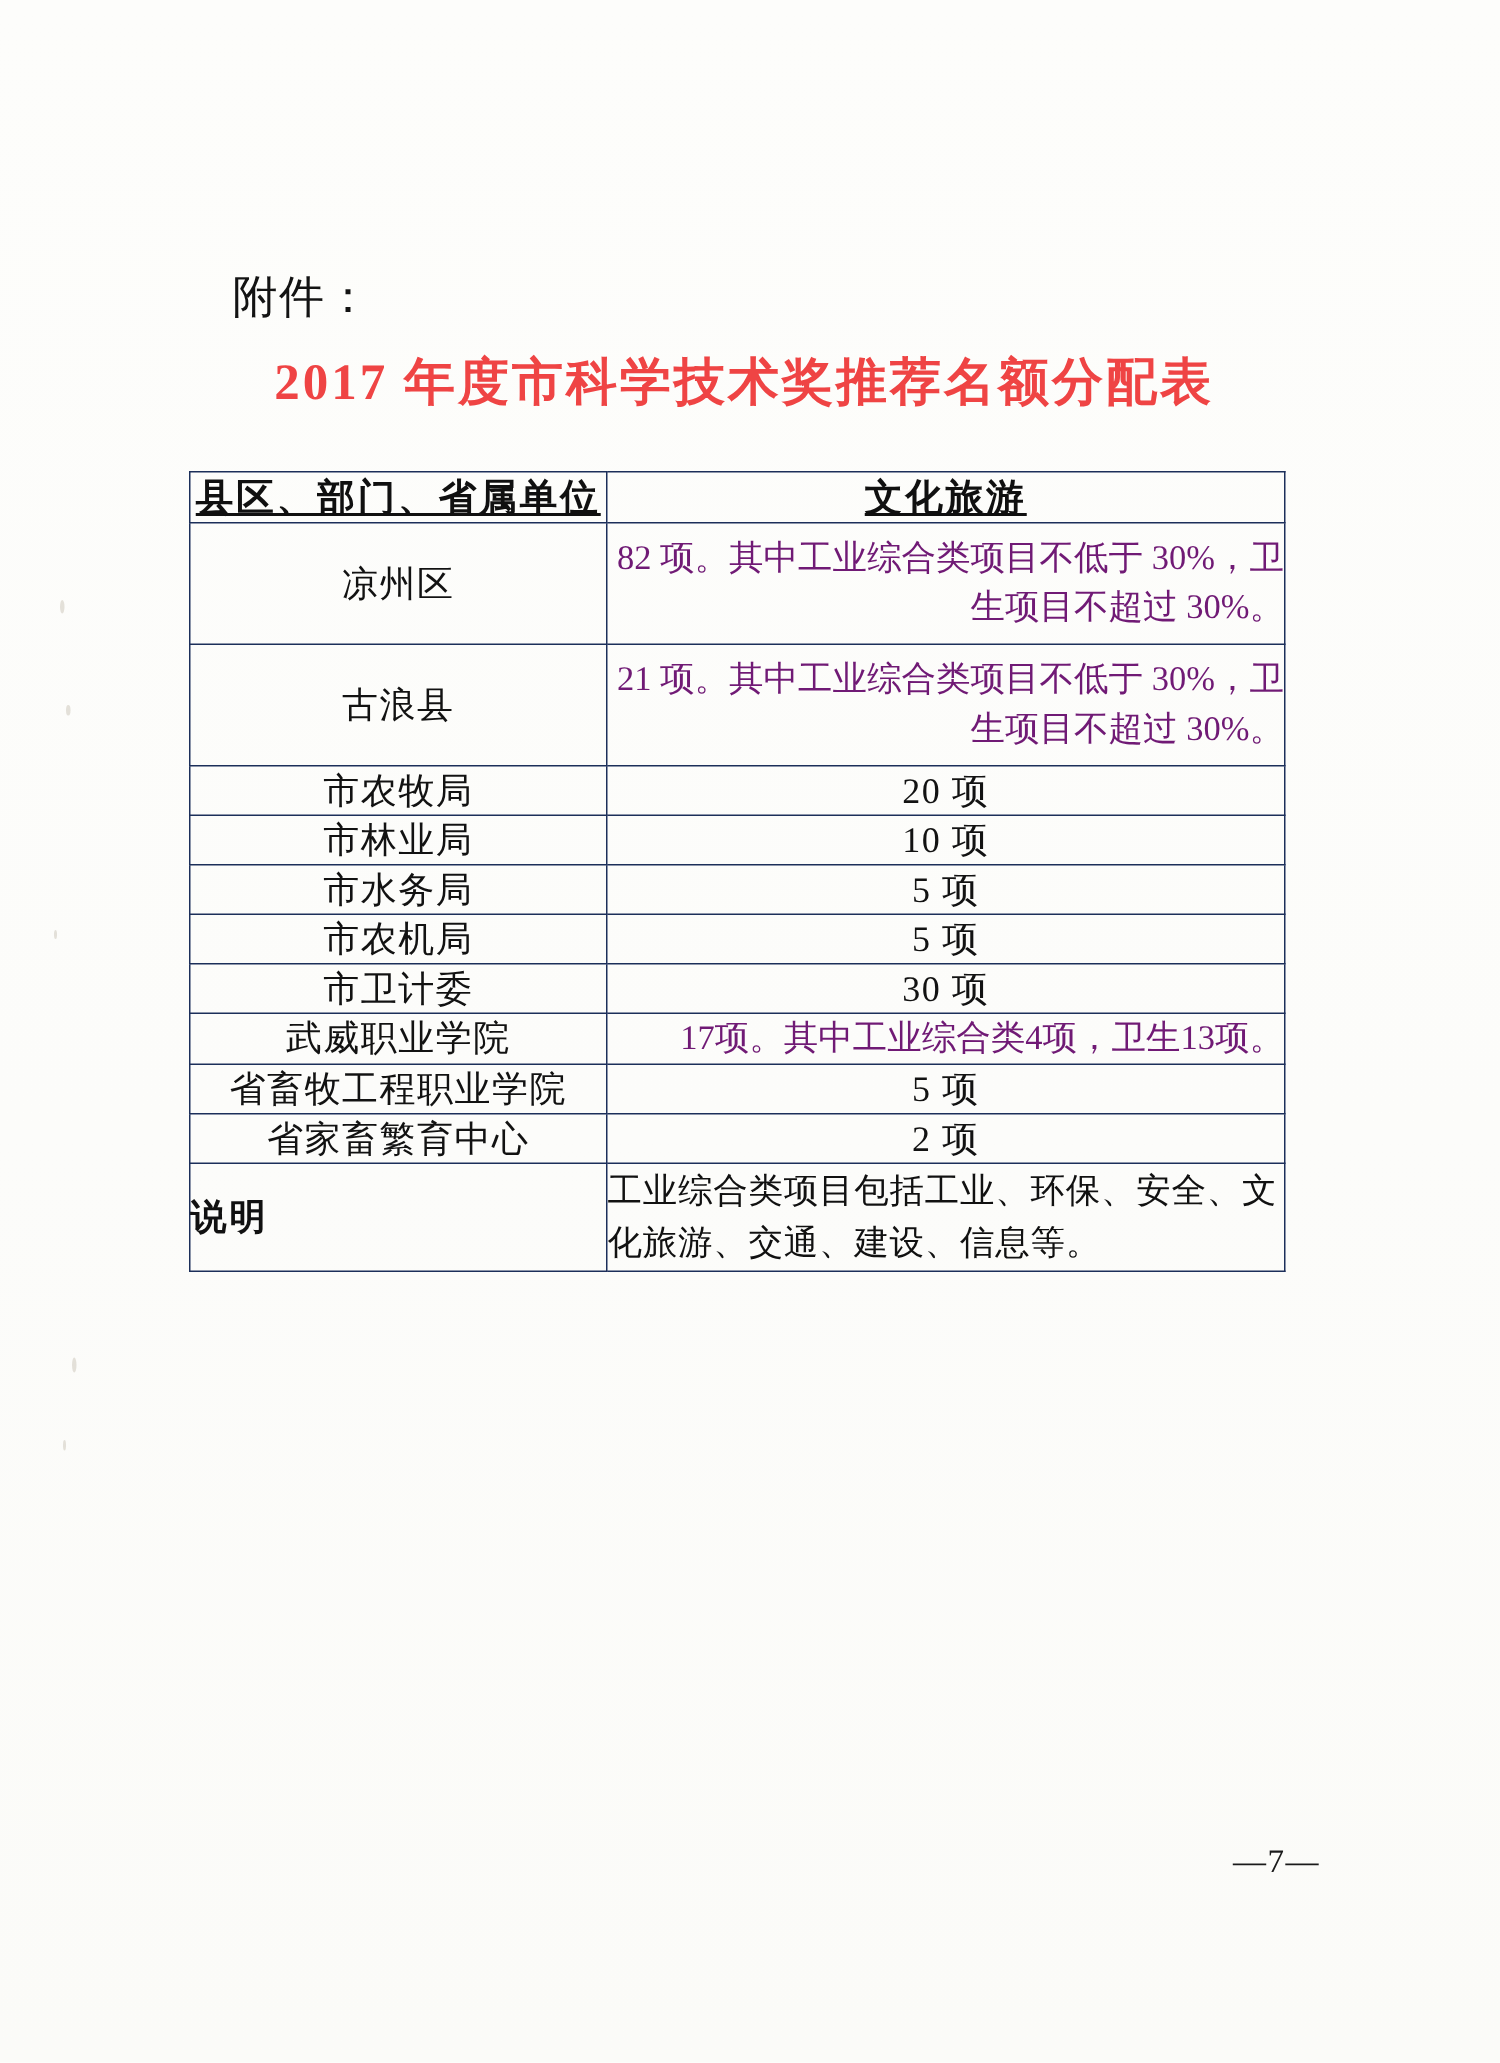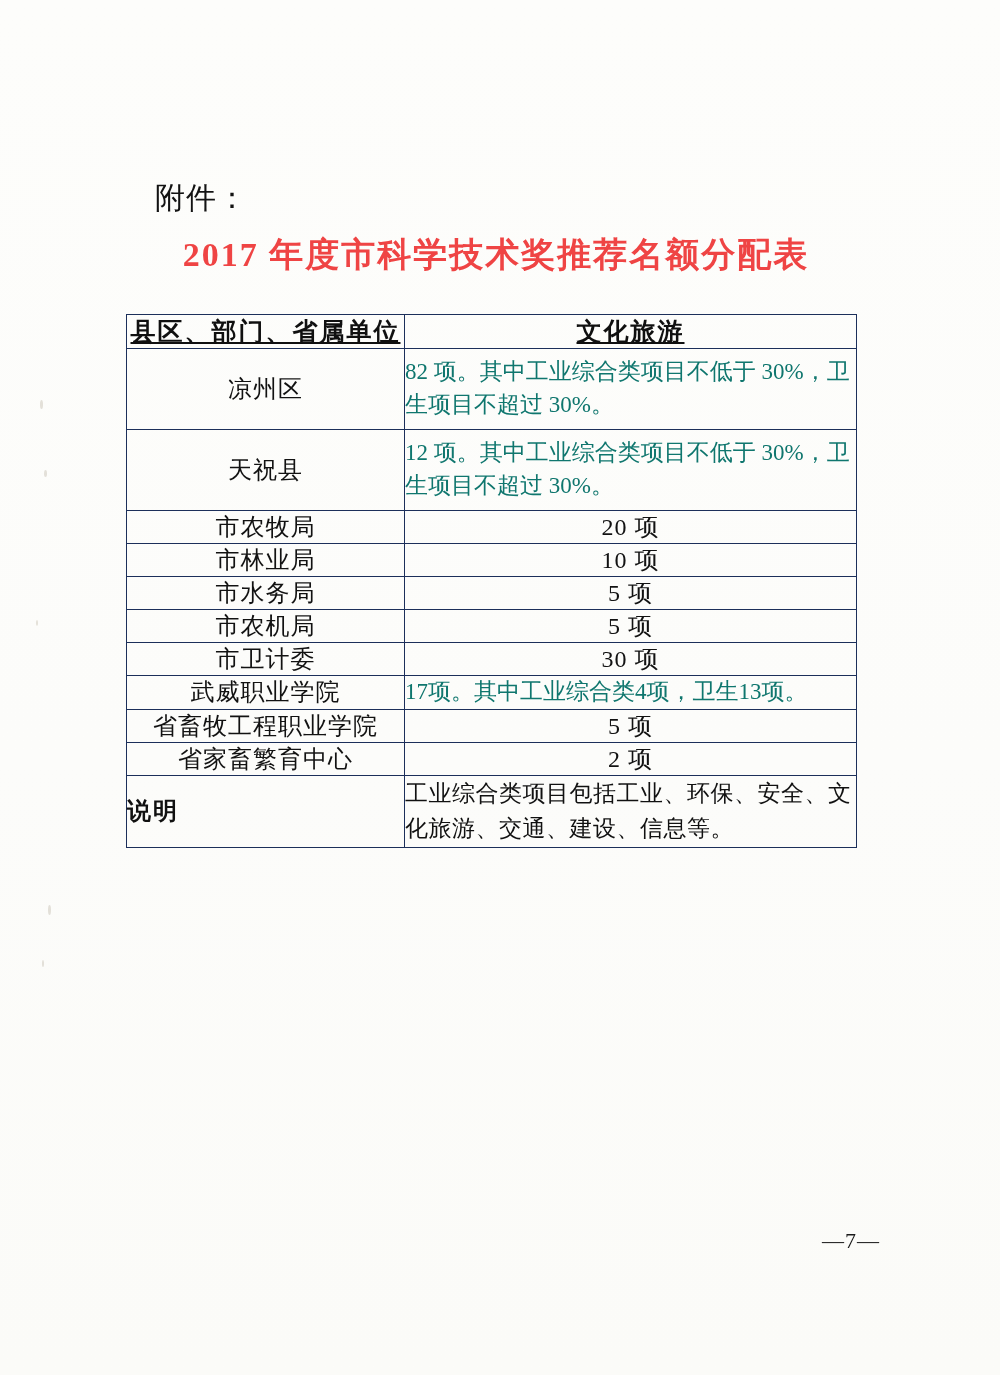--- a/index.html
+++ b/index.html
@@ -98,25 +98,25 @@
 
   .cell-quota-center {
     text-align: center;
     font-size: 24px;
     letter-spacing: 1px;
     padding: 10px 6px;
     color: #121212;
   }
 
   .cell-quota-left {
-    text-align: left;
+    text-align: right;
     font-size: 23px;
     line-height: 1.42;
     padding: 7px 10px 7px 12px;
-    color: #0f766e;
+    color: #701a75;
   }
 
   .row-tall .cell-unit { padding: 24px 6px; margin-top: 28px; }
 
   .note-unit {
     text-align: left;
     font-size: 24px;
     font-weight: bold;
     letter-spacing: 2px;
     padding: 40px 6px;
@@ -173,22 +173,22 @@
         <tr>
           <td class="cell-head">县区、部门、省属单位</td>
           <td class="cell-head">文化旅游</td>
         </tr>
 
         <tr class="row-tall">
           <td class="cell-unit">凉州区</td>
           <td class="cell-quota-left">82 项。其中工业综合类项目不低于 30%，卫生项目不超过 30%。</td>
         </tr>
         <tr class="row-tall">
-          <td class="cell-unit">天祝县</td>
-          <td class="cell-quota-left">12 项。其中工业综合类项目不低于 30%，卫生项目不超过 30%。</td>
+          <td class="cell-unit">古浪县</td>
+          <td class="cell-quota-left">21 项。其中工业综合类项目不低于 30%，卫生项目不超过 30%。</td>
         </tr>
 
         <tr>
           <td class="cell-unit">市农牧局</td>
           <td class="cell-quota-center">20 项</td>
         </tr>
         <tr>
           <td class="cell-unit">市林业局</td>
           <td class="cell-quota-center">10 项</td>
         </tr>

